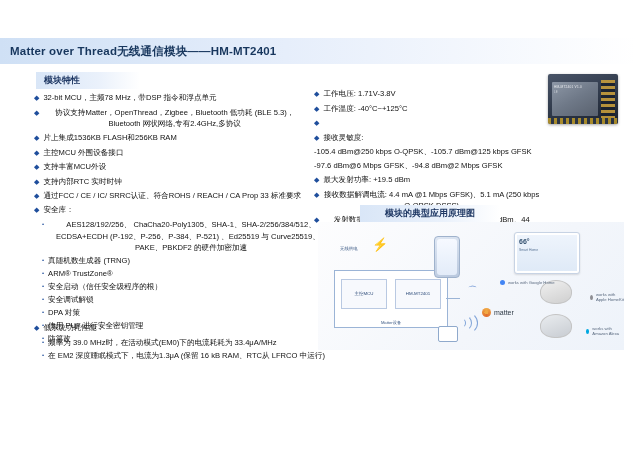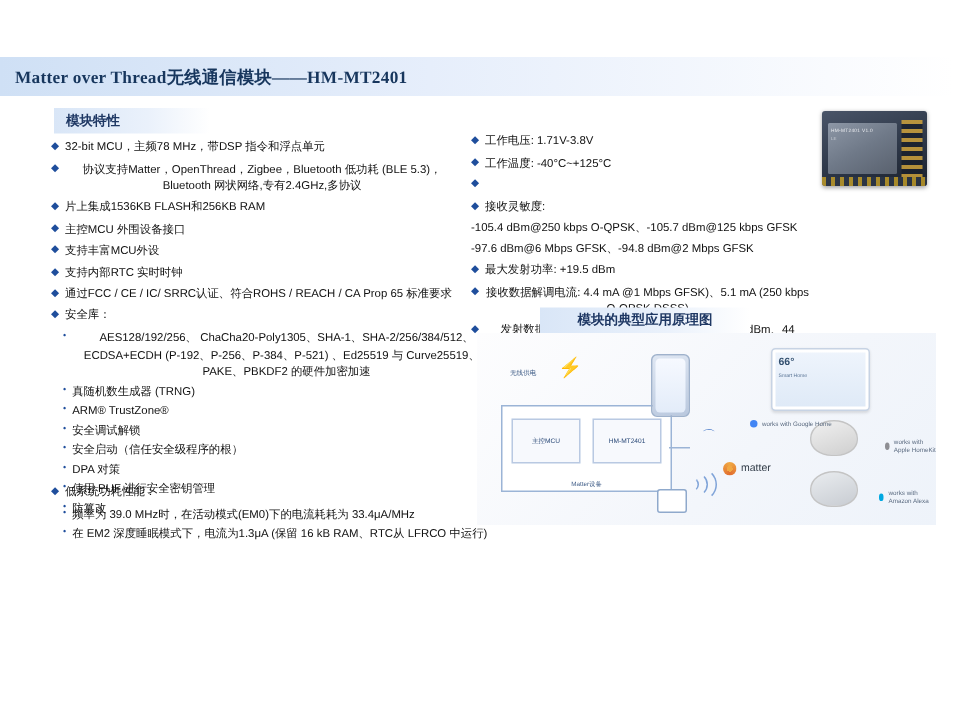--- a/index.html
+++ b/index.html
@@ -30,21 +30,20 @@
     background: linear-gradient(90deg, #cfe0f5 0%, #e6eefb 45%, #ffffff 100%);
     display: flex;
     align-items: center;
   }
   .title-bar .title-text {
     font-size: 11.5px;
     font-weight: bold;
     color: #17365d;
     padding-left: 10px;
     letter-spacing: 0.2px;
-    font-family: Liberation Serif, serif;
   }
   
   .pill {
     position: absolute;
     background: linear-gradient(90deg, #d9e6f7 0%, #eaf1fb 60%, #ffffff 100%);
     font-size: 9px;
     font-weight: bold;
     color: #1f3864;
     padding: 3px 10px 3px 8px;
     line-height: 11px;
@@ -351,21 +350,21 @@
     <div class="brow">
       <span class="bullet-diamond">◆</span>
       <span class="btext">支持丰富MCU外设</span>
     </div>
     <div class="brow">
       <span class="bullet-diamond">◆</span>
       <span class="btext">支持内部RTC 实时时钟</span>
     </div>
     <div class="brow">
       <span class="bullet-diamond">◆</span>
-      <span class="btext">通过FCC / CE / IC/ SRRC认证、符合ROHS / REACH / CA Prop 65 标准要求</span>
+      <span class="btext">通过FCC / CE / IC/ SRRC认证、符合ROHS / REACH / CA Prop 33 标准要求</span>
     </div>
   </div>
 
   <div class="bullets" id="col-right">
     <div class="brow">
       <span class="bullet-diamond">◆</span>
       <span class="btext">工作电压: 1.71V-3.8V</span>
     </div>
     <div class="brow">
       <span class="bullet-diamond">◆</span>
@@ -414,25 +413,25 @@
     <div class="sub-bullet">
       <span class="sub-dot">•</span>
       <span class="btext">真随机数生成器 (TRNG)</span>
     </div>
     <div class="sub-bullet">
       <span class="sub-dot">•</span>
       <span class="btext">ARM® TrustZone®</span>
     </div>
     <div class="sub-bullet">
       <span class="sub-dot">•</span>
+      <span class="btext">安全启动（信任安全级程序的根）</span>
+    </div>
+    <div class="sub-bullet">
+      <span class="sub-dot">•</span>
       <span class="btext">安全调试解锁</span>
-    </div>
-    <div class="sub-bullet">
-      <span class="sub-dot">•</span>
-      <span class="btext">安全启动（信任安全级程序的根）</span>
     </div>
     <div class="sub-bullet">
       <span class="sub-dot">•</span>
       <span class="btext">DPA 对策</span>
     </div>
     <div class="sub-bullet">
       <span class="sub-dot">•</span>
       <span class="btext">使用 PUF 进行安全密钥管理</span>
     </div>
     <div class="sub-bullet">

